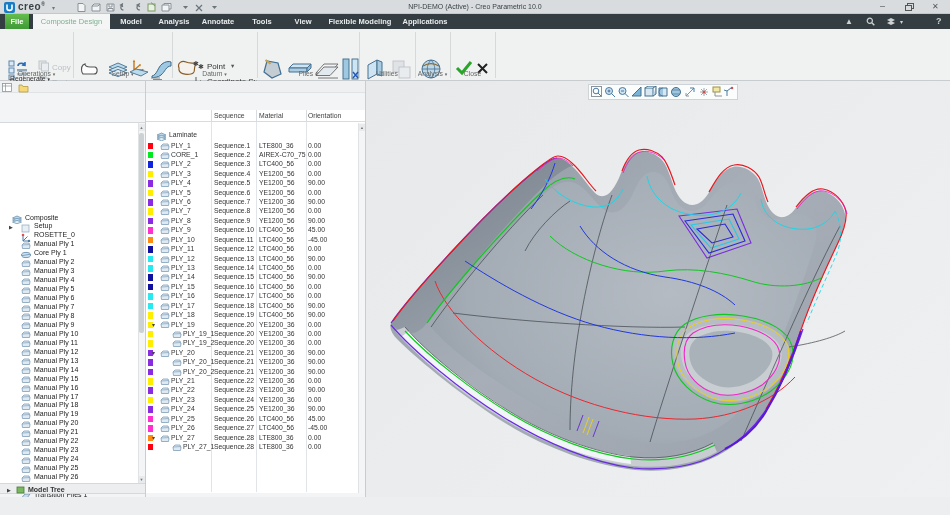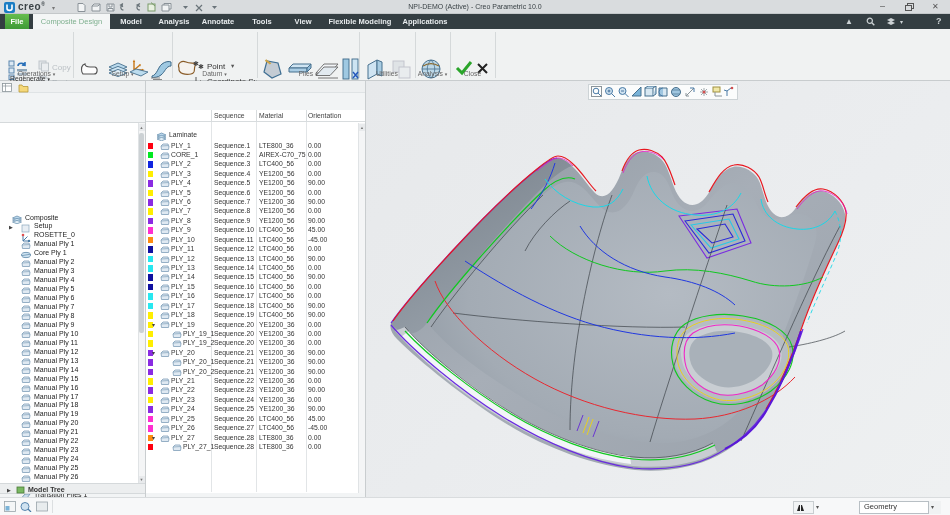--- a/index.html
+++ b/index.html
@@ -927,36 +927,13 @@
         <path d="M99 2 L103 2 L103 6" stroke="#4a7ba6"></path>
         <path d="M109 6 L117 6 M113 2 L113 10 M110 3 L116 9 M116 3 L110 9" stroke="#8a949a" stroke-width="0.8"></path>
         <circle cx="113" cy="6" r="1.5" fill="#d05050" stroke="none"></circle>
         <rect x="122" y="1" width="7" height="5" fill="#f0e8a8" stroke="#a09040"></rect>
         <path d="M124 6 L124 10 L131 10" stroke="#8a949a"></path>
         <path d="M136 5 L140 2 M136 5 L136 10 M136 5 L133 4" stroke="#4a7ba6"></path>
         <circle cx="141" cy="2" r="1.3" fill="#d05050" stroke="none"></circle>
       </g>
     </svg>
 
-<div id="statusbar">
-<svg style="position:absolute;left:4px;top:3px" width="12" height="11" viewBox="0 0 12 11">
-        <rect x="0.5" y="0.5" width="11" height="10" fill="#f4f6f7" stroke="#9aa4aa" stroke-width="0.8"></rect>
-        <rect x="1.5" y="5" width="4" height="4.5" fill="#7ab3d8"></rect>
-      </svg>
-<svg style="position:absolute;left:20px;top:3px" width="12" height="11" viewBox="0 0 12 11">
-        <circle cx="5" cy="5.5" r="4" fill="#cfe2f0" stroke="#4a7ba6" stroke-width="0.9"></circle>
-        <path d="M8 8 L11 11" stroke="#4a7ba6" stroke-width="1.2"></path>
-      </svg>
-<svg style="position:absolute;left:36px;top:3px" width="12" height="11" viewBox="0 0 12 11">
-        <rect x="0.5" y="1" width="11" height="9" fill="#e8ecee" stroke="#9aa4aa" stroke-width="0.8"></rect>
-      </svg>
-<div style="position:absolute;left:52px;top:2px;width:1px;height:13px;background:#dcdfe1"></div>
-<div style="position:absolute;left:793px;top:2.5px;width:21px;height:13px;background:#f2f4f5;border:1px solid #c8cdd0"></div>
-<svg style="position:absolute;left:796px;top:5px" width="9" height="9" viewBox="0 0 9 9">
-        <path d="M1 8 L3 2 L4 2 L4 8 Z M5 8 L5 2 L6 2 L8 8 Z" fill="#222"></path>
-      </svg>
-<span style="position:absolute;left:816px;top:5px;font-size:6px;color:#555">▾</span>
-<div style="position:absolute;left:859px;top:2.5px;width:82px;height:13px;background:#fff;border:1px solid #b8bfc4"></div>
-<span style="position:absolute;left:864px;top:4px;font-size:7.5px;color:#333">Geometry</span>
-<div style="position:absolute;left:928px;top:2.5px;width:13px;height:13px;background:#f0f2f3;border-left:1px solid #b8bfc4"></div>
-<span style="position:absolute;left:931px;top:5px;font-size:6px;color:#555">▾</span>
-</div>
 
 </div>
 </body></html>

